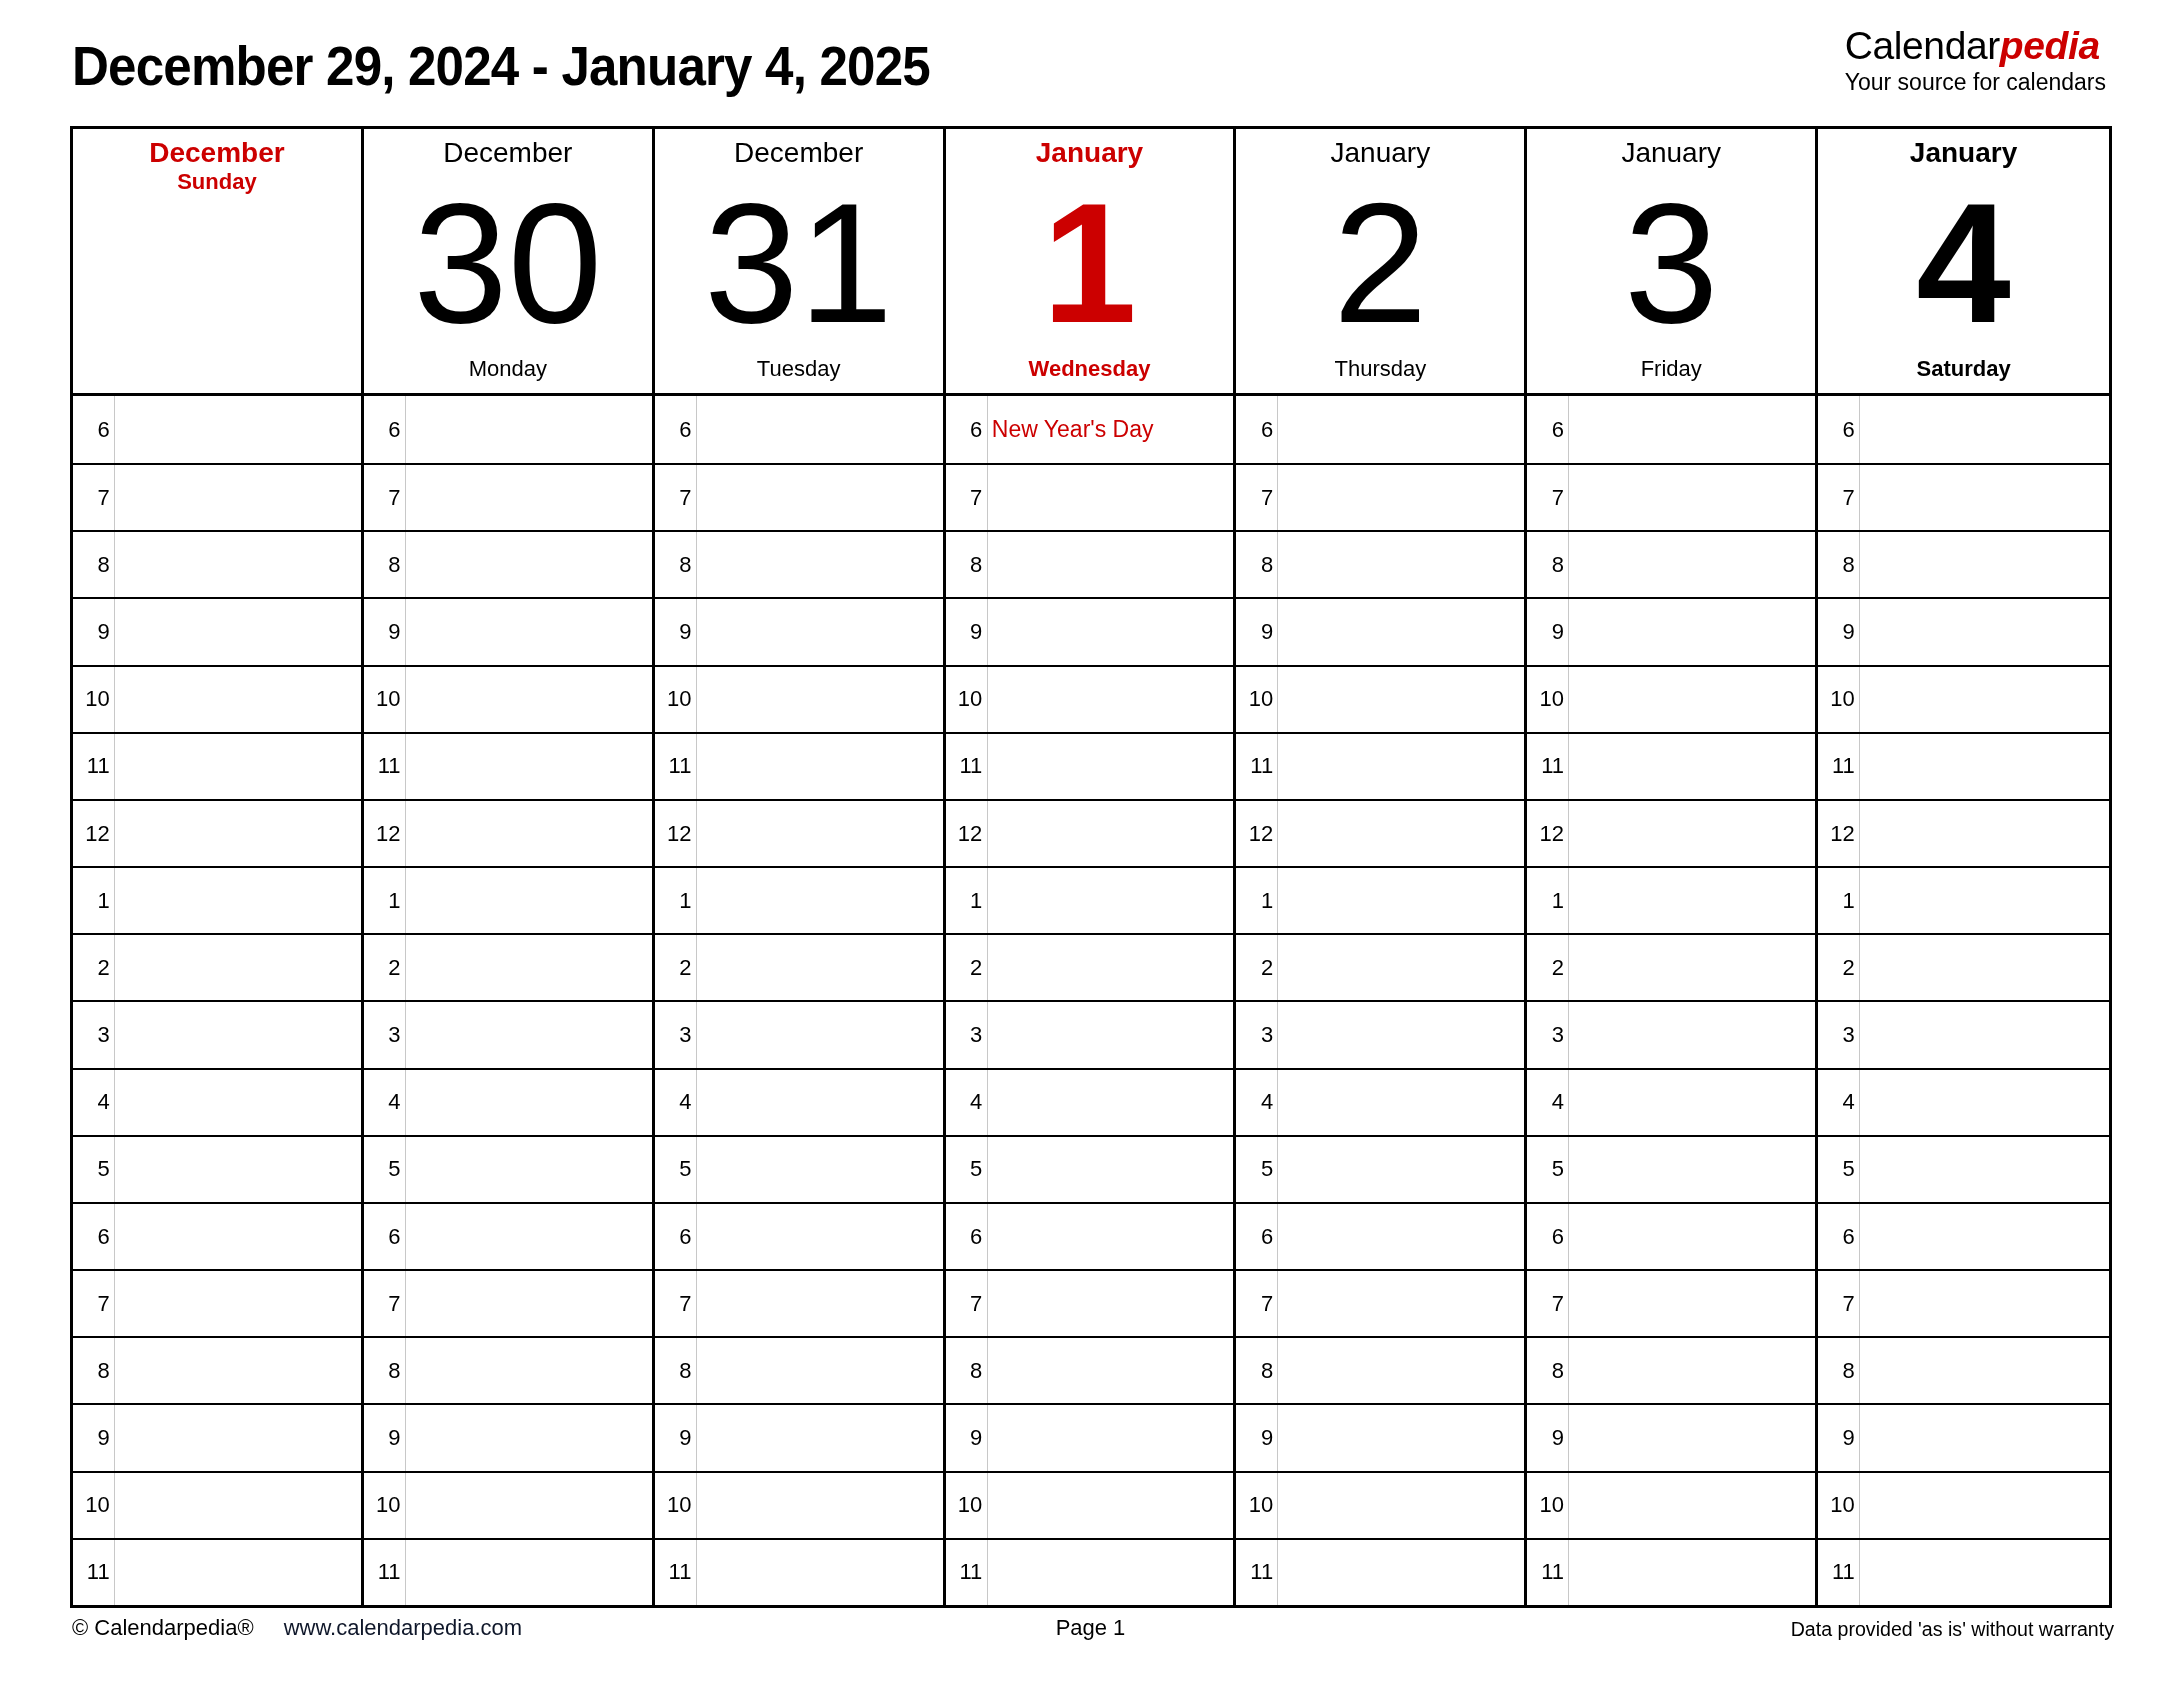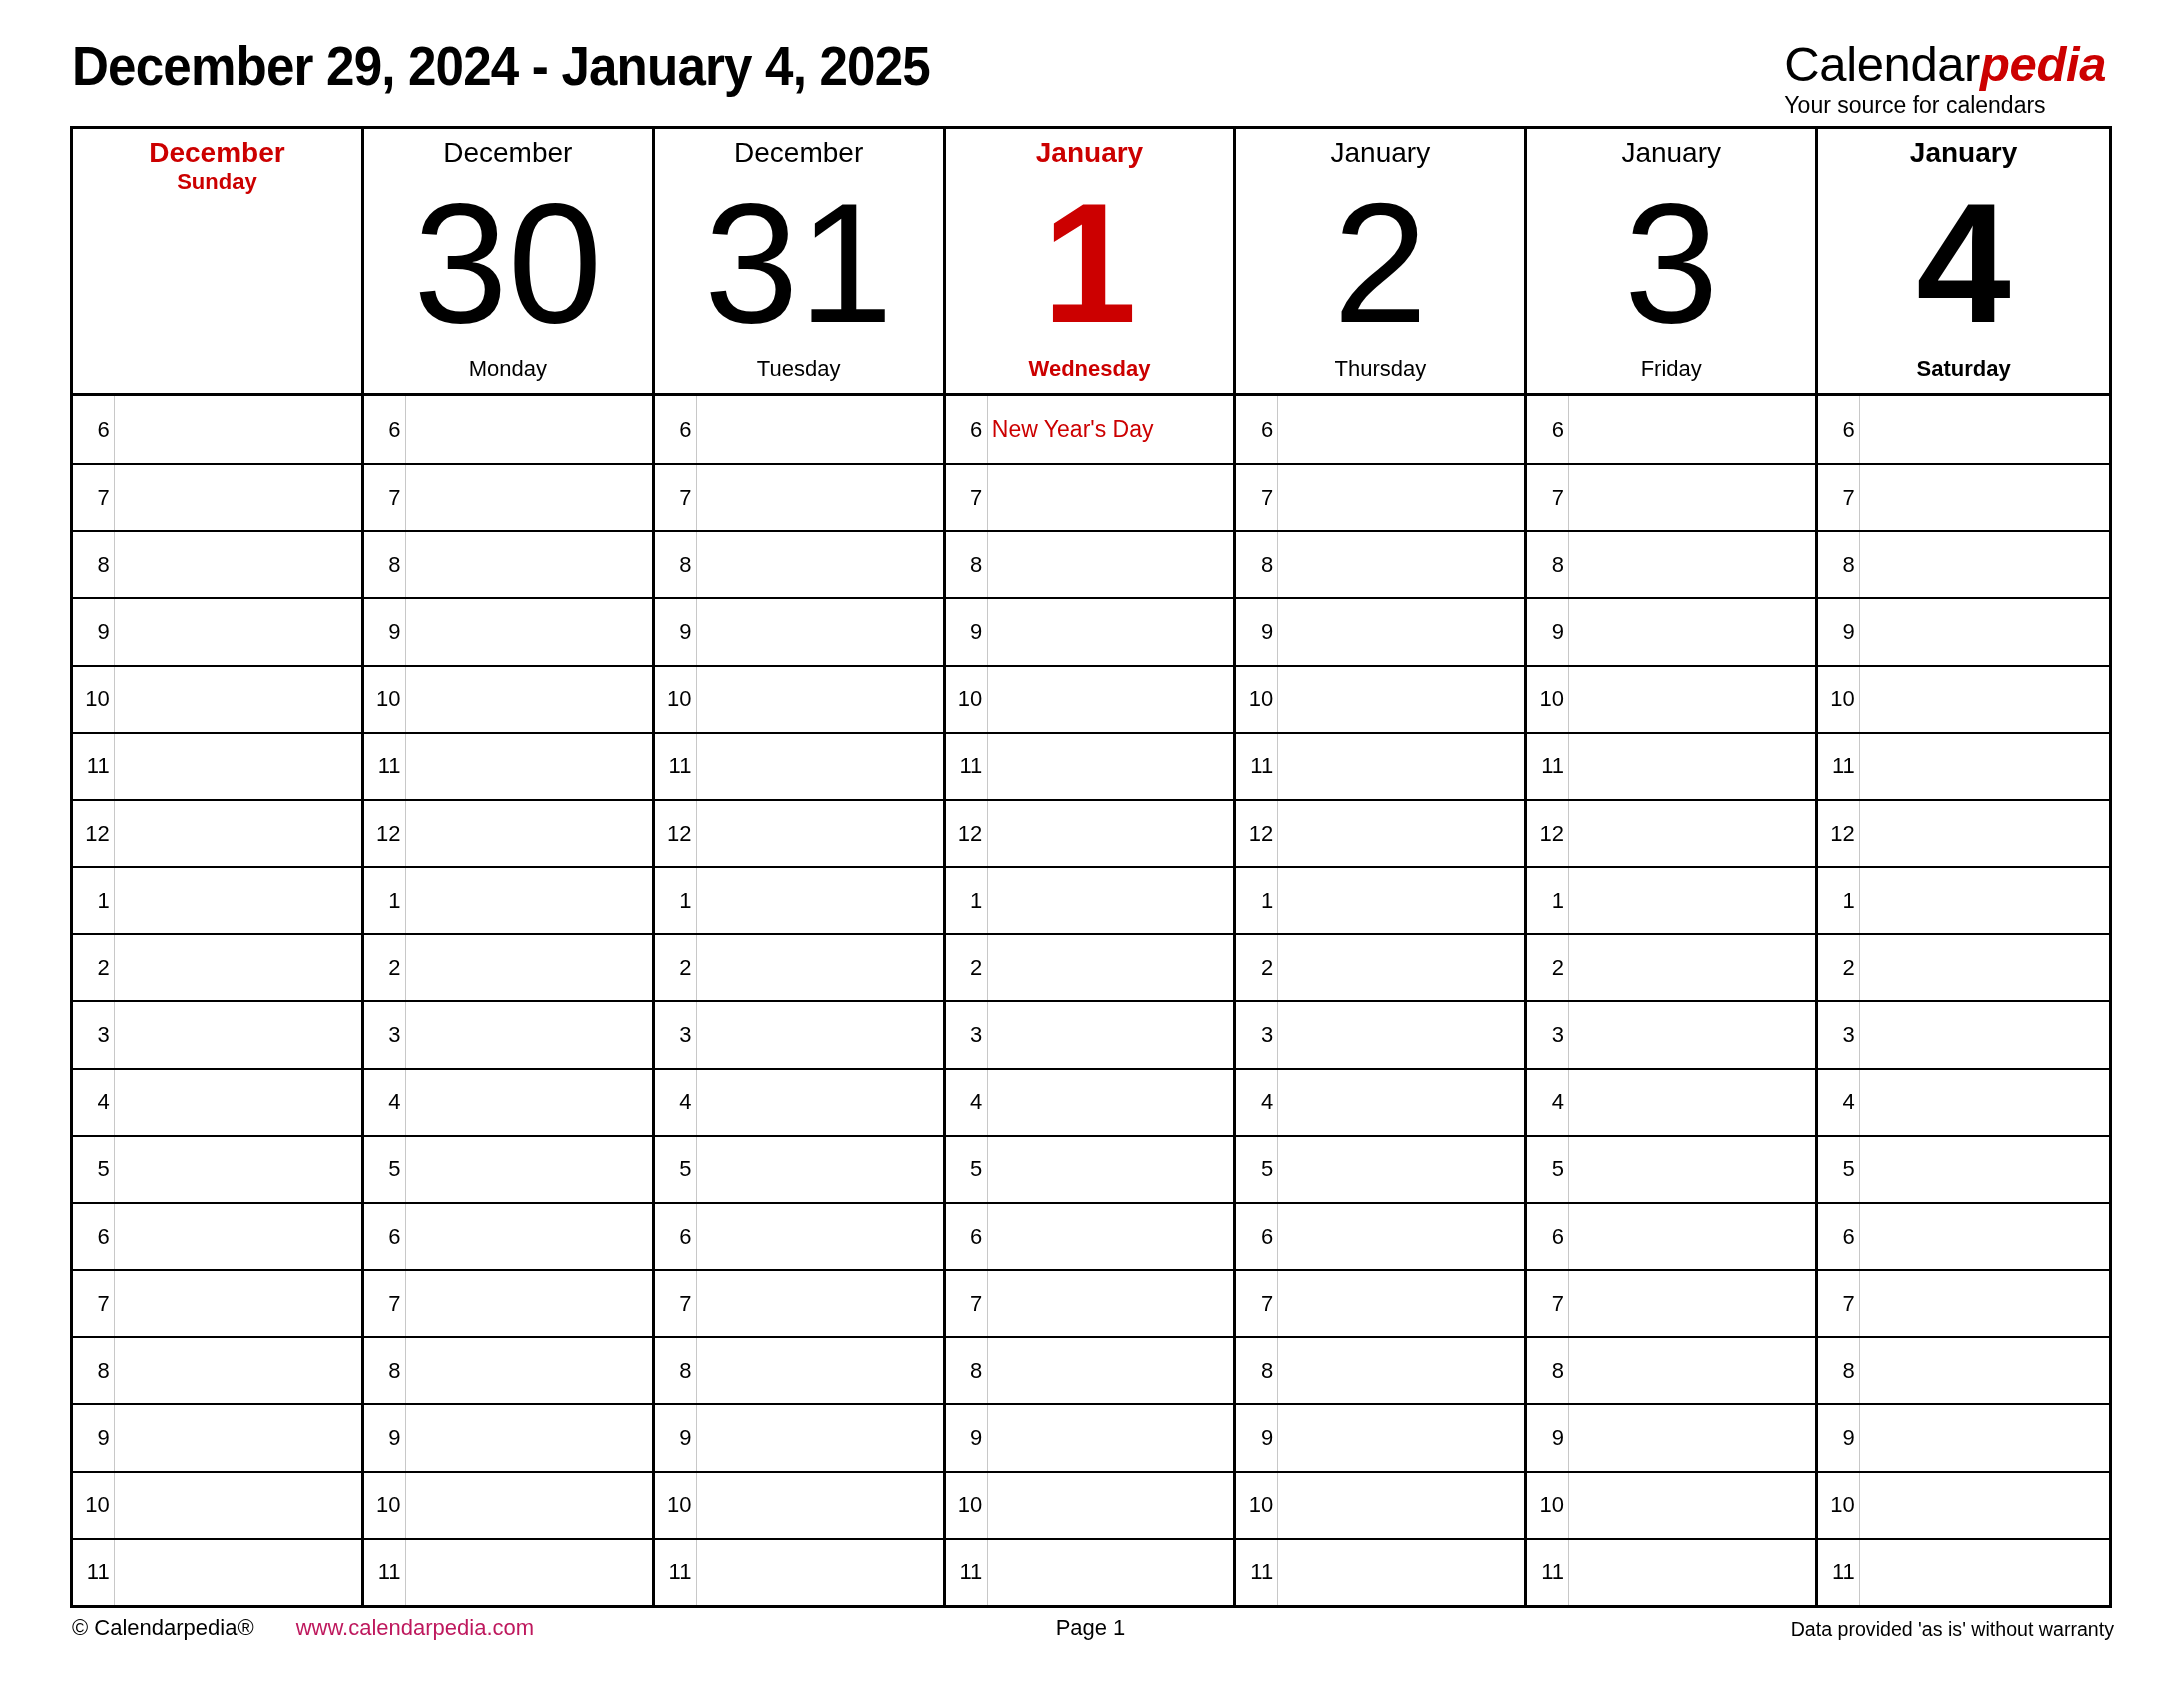--- a/index.html
+++ b/index.html
@@ -10,21 +10,21 @@
   }
   #page{position:relative;width:2181px;height:1687px;background:#fff;}
 
   
   .title{
     position:absolute;left:72px;top:34px;
     font-size:55px;font-weight:bold;letter-spacing:-0.9px;
     transform:scaleX(.93);transform-origin:left top;white-space:nowrap;
   }
   .logo{position:absolute;right:75px;top:24px;text-align:left;}
-  .logo-line1{font-size:49px;line-height:1.15;letter-spacing:-0.4px;margin-top:12px;}
+  .logo-line1{font-size:39px;line-height:1.15;letter-spacing:-0.4px;}
   .brand-pedia{color:var(--red);font-weight:bold;font-style:italic;}
   .logo-tagline{font-size:23px;line-height:1.1;margin-top:0.9px;}
 
   
   .calendar{
     position:absolute;left:70px;top:126px;width:2042px;height:1482px;
     box-sizing:border-box;border:3.4px solid #000;background:#fff;
     display:grid;grid-template-columns:repeat(7,1fr);
     grid-template-rows:267px repeat(18,1fr);
   }
@@ -50,21 +50,21 @@
     flex:none;width:42px;box-sizing:border-box;
     display:flex;align-items:center;justify-content:flex-end;
     padding-right:4.3px;border-right:1.7px solid var(--gray);
     font-size:22px;
   }
   .hour-entry{flex:1;display:flex;align-items:center;padding-left:4.3px;overflow:hidden;}
   .holiday{color:var(--red);font-weight:normal;font-size:23px;white-space:nowrap;}
 
   
   .footer-left{position:absolute;left:72px;top:1615px;font-size:22px;white-space:nowrap;}
-  .footer-url{margin-left:42px;color:#be185d;text-decoration:none;}
+  .footer-url{margin-left:30px;color:#0f172a;text-decoration:none;}
   .footer-center{position:absolute;left:0;top:1615px;width:2181px;text-align:center;font-size:22px;}
   .footer-right{position:absolute;right:67px;top:1618px;font-size:19.6px;white-space:nowrap;}
 </style>
 </head>
 <body>
 
 <div id="page">
 
   <div class="title">December 29, 2024 - January 4, 2025</div>
 

